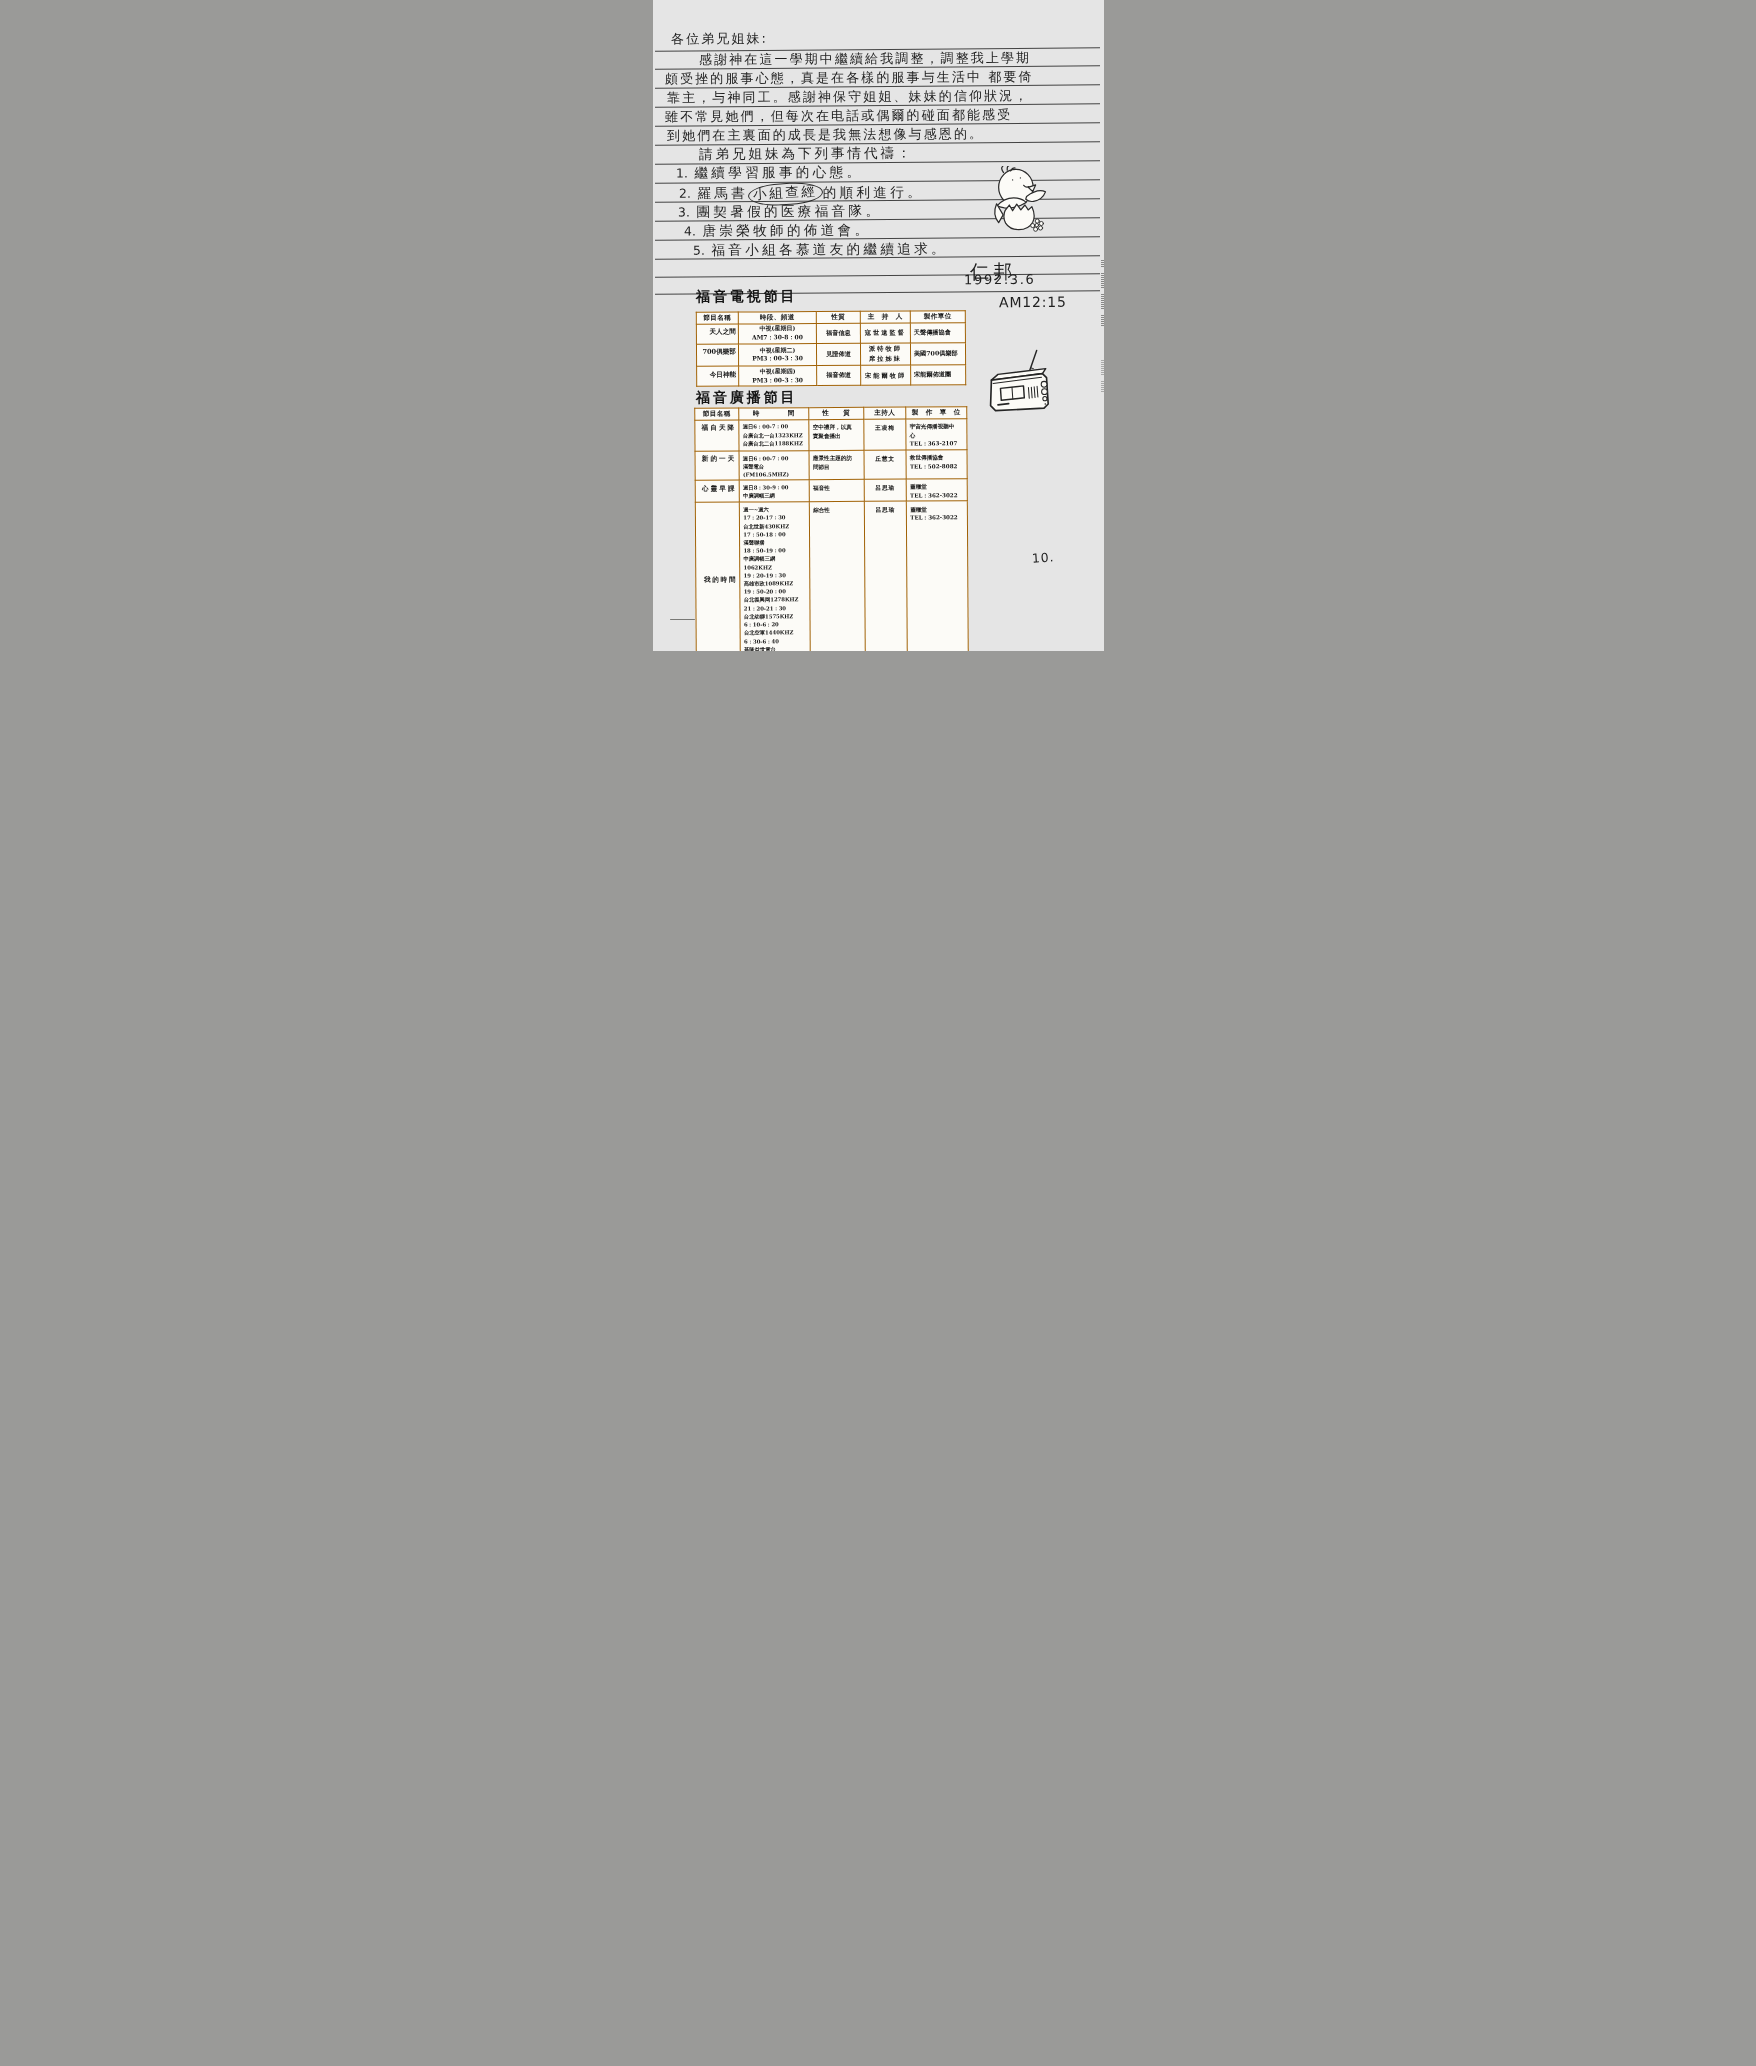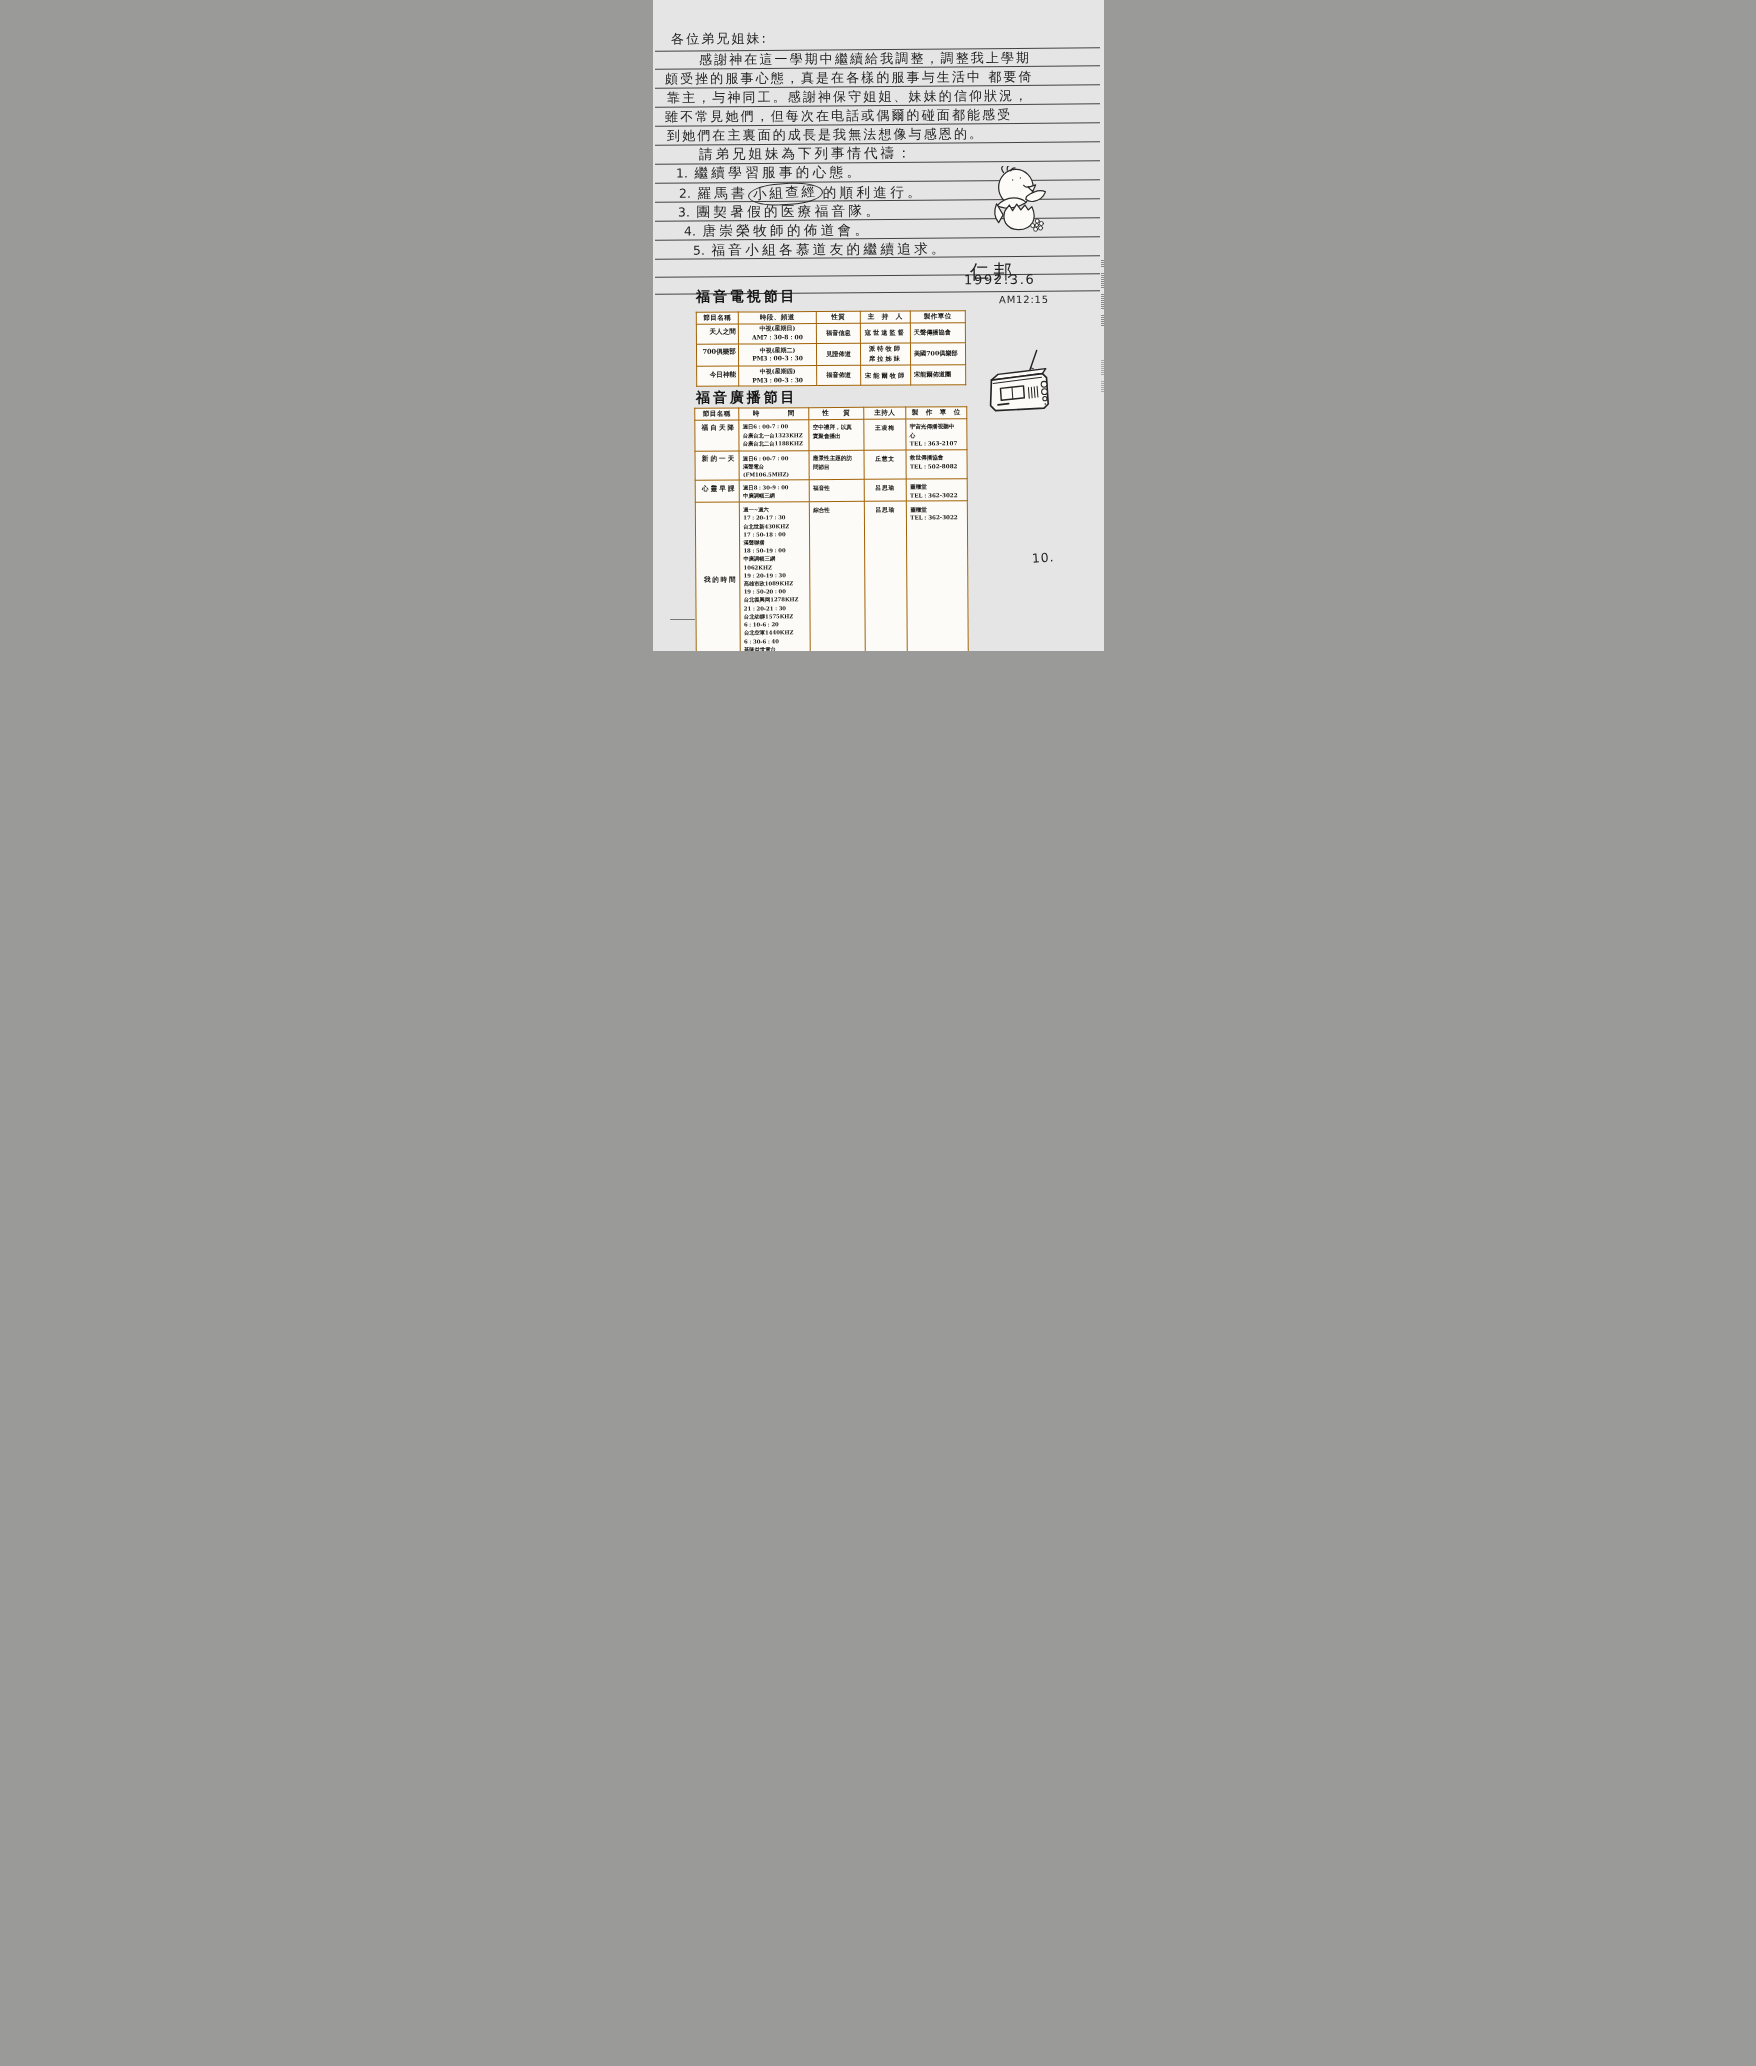--- a/index.html
+++ b/index.html
@@ -16,21 +16,21 @@
       transform:rotate(-0.35deg); font-weight:500;}
   .sal{font-size:13px; letter-spacing:2.1px;}
   .para{font-size:13px; letter-spacing:2.1px;}
   .intro{font-size:13.6px; letter-spacing:2.9px;}
   .item{font-size:13.6px; letter-spacing:3.3px;}
   .item .num{letter-spacing:0; margin-right:6.6px; font-size:12.4px;}
   .circled{display:inline-block; border:1px solid #2a2a2a; border-radius:50% / 58%;
            padding:0.4px 4.1px 1.2px 4.1px; transform:rotate(-3deg); letter-spacing:2.5px;}
   .sig-name{font-size:19px; letter-spacing:4.1px;}
   .sig-date{font-size:13px; letter-spacing:1.7px;}
-  .sig-time{font-size:10px; letter-spacing:0.8px;}
+  .sig-time{font-size:14px; letter-spacing:0.8px;}
   .pagenum{font-size:12.4px; transform:rotate(-4deg); letter-spacing:0.8px;}
   
   .sec-title{position:absolute; font-weight:900; font-size:14px; letter-spacing:2.9px;
              color:#151515; transform:rotate(-0.4deg);
              font-family:"DejaVu Sans", sans-serif;}
   
   table.tbl{position:absolute; border-collapse:collapse; table-layout:fixed;
             transform:rotate(-0.35deg);
             font-family:"DejaVu Serif", serif; color:#161616;
             border:1.2px solid #161616; background:#fcfbf7;}

